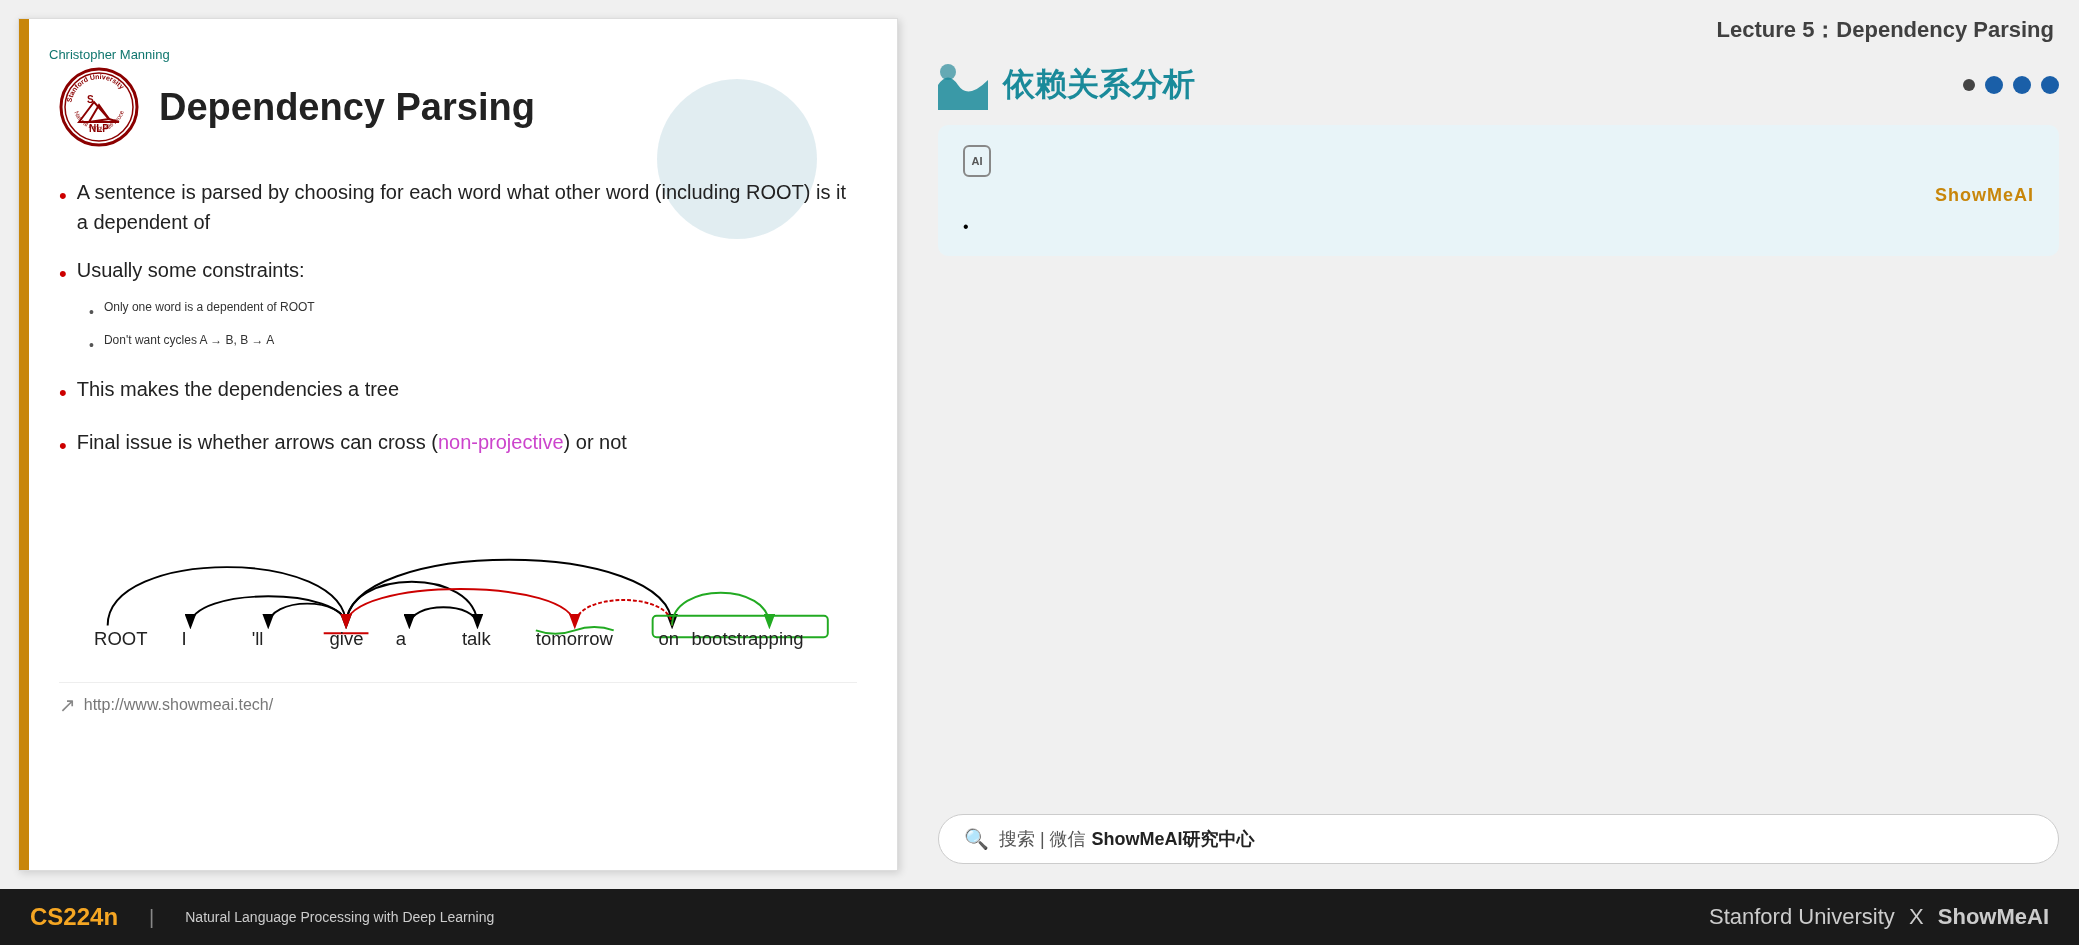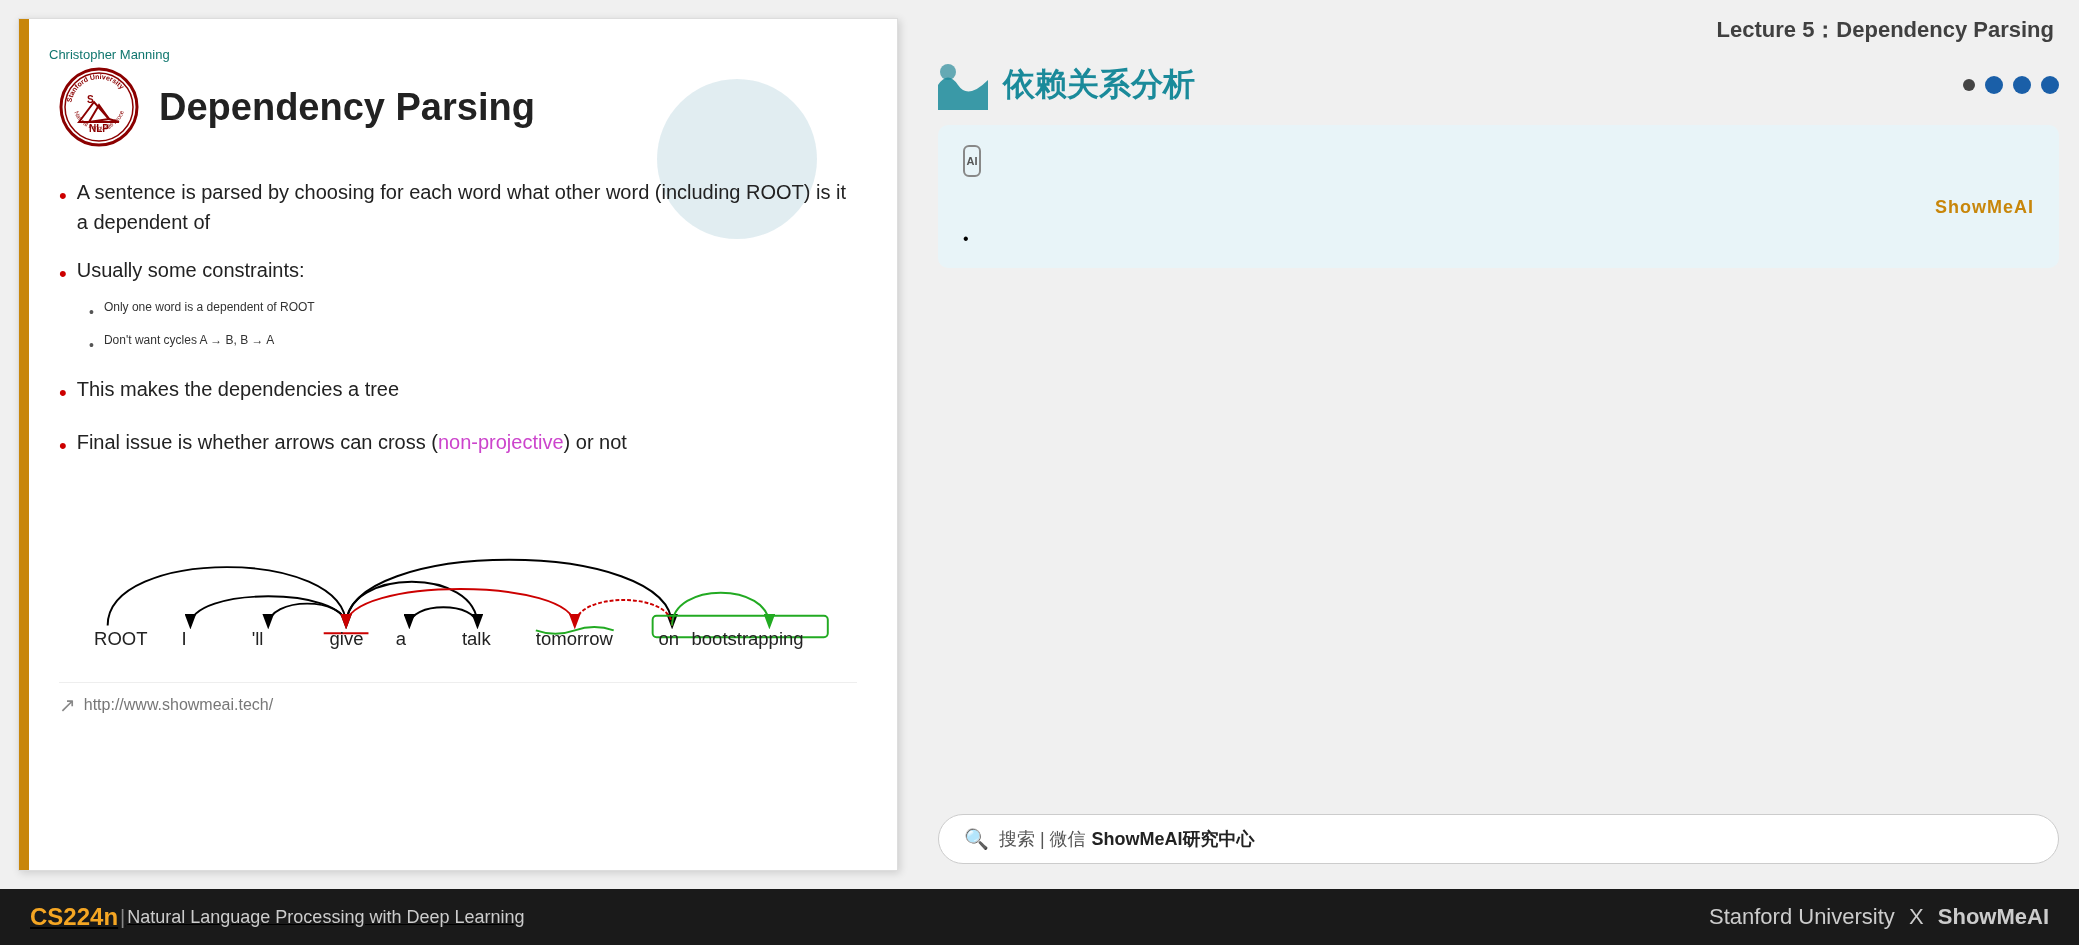--- a/index.html
+++ b/index.html
@@ -249,30 +249,30 @@
     }
 
     .showmeai-text {
       font-size: 18px;
       font-weight: bold;
       color: #c8860a;
       letter-spacing: 1px;
     }
 
     .ai-icon {
-      width: 18px;
+      width: 28px;
       height: 32px;
       border: 2px solid #888;
       border-radius: 6px;
       display: flex;
       align-items: center;
       justify-content: center;
       font-size: 12px;
       color: #555;
-      margin-bottom: 20px;
+      margin-bottom: 8px;
     }
 
     .translation-text {
       font-size: 20px;
       color: #222;
       line-height: 1.6;
     }
 
     .trans-bullet {
       display: flex;
@@ -321,37 +321,36 @@
       height: 56px;
       display: flex;
       align-items: center;
       justify-content: space-between;
       padding: 0 30px;
     }
 
     .bottom-left {
       display: flex;
       align-items: center;
-      gap: 2px;
-      text-decoration: underline;
+      gap: 31px;
     }
 
     .cs-code {
       font-size: 24px;
       font-weight: bold;
       color: #f5a623;
     }
 
     .separator-bar {
       color: #888;
       font-size: 20px;
     }
 
     .course-desc {
-      font-size: 18px;
+      font-size: 14px;
       color: #ccc;
     }
 
     .bottom-right {
       font-size: 22px;
       color: #ccc;
     }
 
     .stanford-name {
       color: #ccc;

